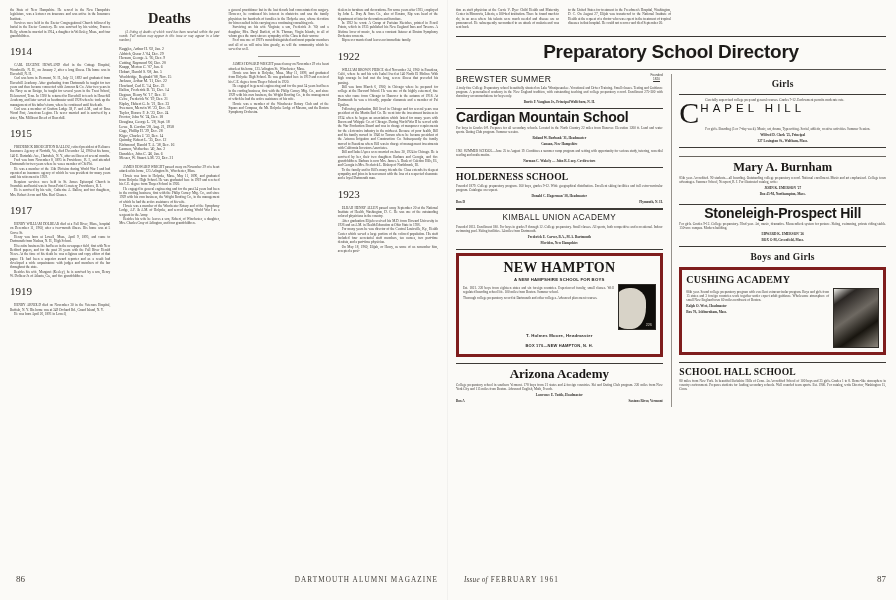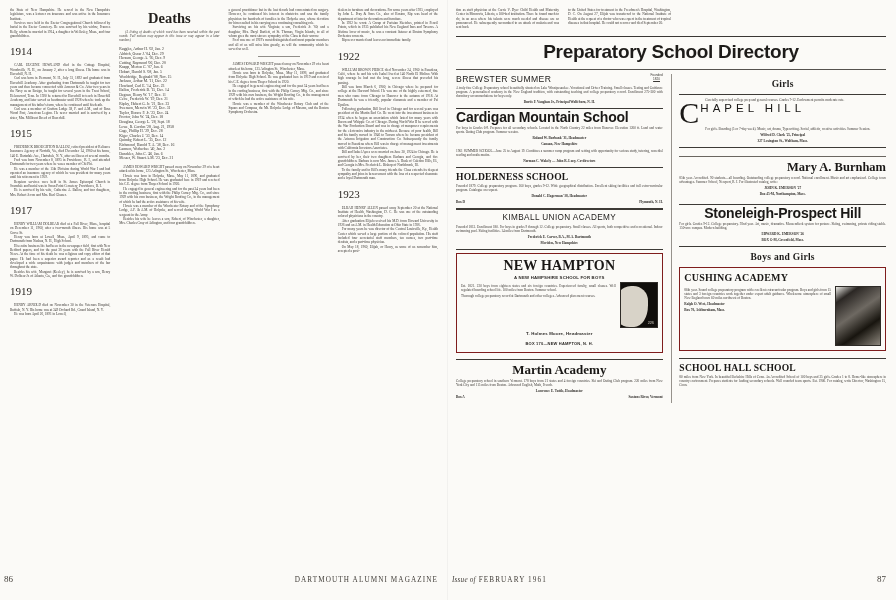--- a/index.html
+++ b/index.html
@@ -87,37 +87,37 @@
   }
   .ad-sign-row{display:flex;justify-content:space-between;font-size:3.4px;
     font-weight:bold;color:#2f2c29;margin-top:2px;filter:blur(0.18px);}
 
   .section-label{
     text-align:center;font-family:"Liberation Serif",serif;font-weight:bold;
     font-size:9.5px;line-height:11px;color:#1d1b19;margin:5px 0 4px 0;
     letter-spacing:.3px;filter:blur(0.1px);
   }
 
-  .boxed{border:1px solid #7f1d1d;padding:4px 4px 4px 4px;}
+  .boxed{border:3px solid #7f1d1d;padding:4px 4px 4px 4px;}
 
   
   .chapel-wrap{display:flex;align-items:flex-start;}
   .chapel-C{
     font-family:"Liberation Serif",serif;font-size:30px;line-height:24px;
     font-weight:normal;color:#1a1816;margin:-1px 1px 0 0;filter:blur(0.1px);
   }
   .chapel-right{flex:1;min-width:0;}
   .chapel-word{
     font-family:"Liberation Sans",sans-serif;font-size:11.5px;line-height:12px;
     letter-spacing:4px;color:#1a1816;filter:blur(0.1px);
   }
 
   .script-name{
     font-family:"Liberation Serif",serif;font-weight:bold;font-style:normal;
-    font-size:12.5px;line-height:14px;text-align:right;color:#1a1816;
+    font-size:12.5px;line-height:14px;text-align:center;color:#1a1816;
     filter:blur(0.12px);
   }
   .newhampton-name{
     font-family:"Liberation Serif",serif;font-weight:bold;font-size:14px;
     line-height:15px;text-align:center;letter-spacing:.2px;color:#191715;
     filter:blur(0.1px);
   }
   .nh-sub{
     font-family:"Liberation Sans",sans-serif;font-weight:bold;font-size:4.3px;
     line-height:5px;text-align:center;letter-spacing:.2px;color:#2c2926;
@@ -137,21 +137,21 @@
   .photo-sil:after{
     content:"";position:absolute;left:-20%;top:8%;width:95%;height:92%;
     background:#d8d3c8;border-radius:55% 45% 42% 50% / 60% 38% 55% 45%;
   }
   .photo-cap{position:absolute;right:3px;bottom:2px;color:#e8e3d8;font-size:4px;z-index:2;}
 
   .inline-flow{display:flex;gap:4px;}
 
   
   .footer{
-    position:absolute;bottom:16px;left:4px;right:10px;
+    position:absolute;bottom:16px;left:16px;right:10px;
     display:flex;justify-content:space-between;align-items:flex-end;
   }
   .folio{font-size:9px;color:#413d38;filter:blur(0.12px);}
   .runhead{
     font-size:7.2px;letter-spacing:1.1px;color:#413d38;filter:blur(0.15px);
   }
   .runhead .it{font-style:italic;letter-spacing:.2px;}
   .gutter{
     position:absolute;left:447px;top:0;width:2px;height:600px;
     background:linear-gradient(90deg,rgba(0,0,0,0.05),rgba(0,0,0,0.0));
@@ -366,21 +366,21 @@
               <span class="photo-cap">226</span>
             </div>
           </div>
           <div class="nh-sub" style="margin-top:3px">T. Holmes Moore, Headmaster</div>
           <div class="nh-sub" style="margin-top:5px;font-size:4px">BOX 170—NEW HAMPTON, N. H.</div>
         </div>
 
         <div class="ad-hr" style="margin-top:6px"></div>
 
         <div class="ad">
-          <div class="vermont-name">Martin Academy</div>
+          <div class="vermont-name">Arizona Academy</div>
           <div class="ad-body">College preparatory school in southern Vermont. 178 boys from 21 states and 4 foreign countries. Ski and Outing Club program. 220 miles from New York City and 115 miles from Boston. Advanced English, Math, French.</div>
           <div class="ad-sign">Lawrence E. Tuttle, Headmaster</div>
           <div class="ad-sign-row">
             <span>Box A</span>
             <span>Saxtons River, Vermont</span>
           </div>
         </div>
       </div>
 
       <div class="vrule"></div>

